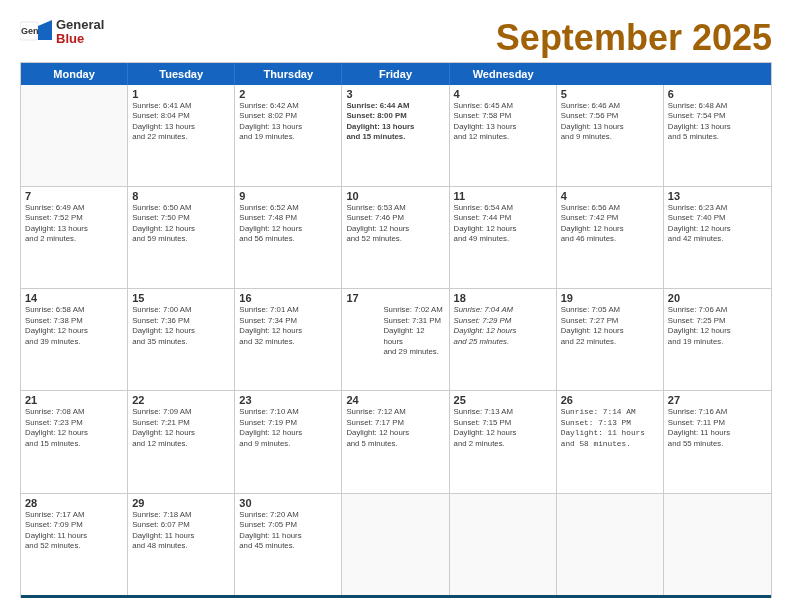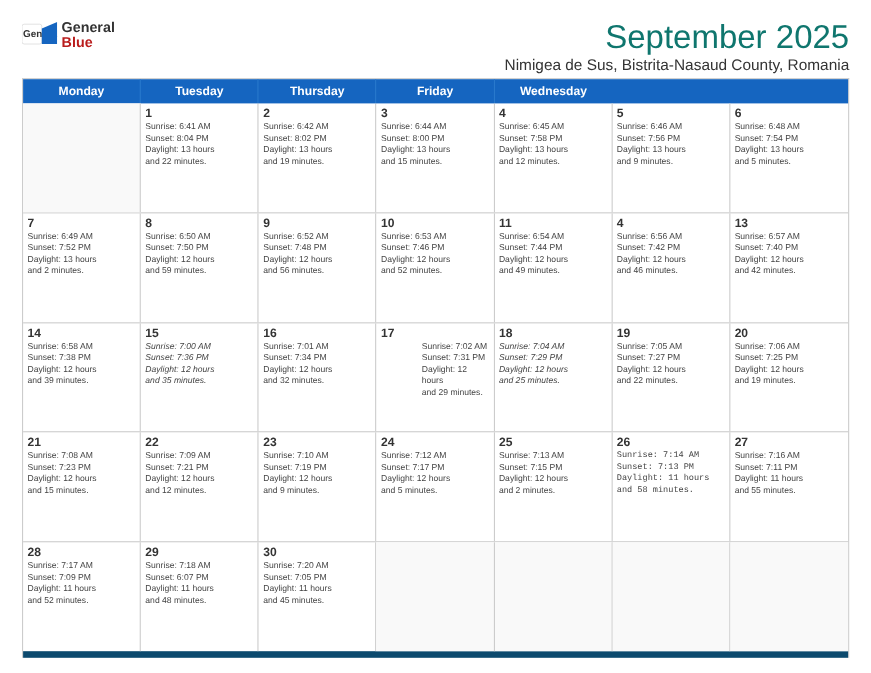--- a/index.html
+++ b/index.html
@@ -25,23 +25,23 @@
     }
     .logo {
       display: flex;
       flex-direction: column;
       align-items: flex-start;
     }
     .title-block {
       text-align: right;
     }
     .title-block h1 {
-      font-size: 30px;
-      font-weight: normal;
-      color: #0f766e;
+      font-size: 36px;
+      font-weight: bold;
+      color: #a16207;
       line-height: 1.1;
     }
     .title-block h2 {
       font-size: 14px;
       font-weight: normal;
       color: #333;
     }
     .calendar {
       flex: 1;
       display: flex;
@@ -68,21 +68,21 @@
       display: flex;
       flex-direction: column;
     }
     .cal-row {
       display: grid;
       grid-template-columns: repeat(7, 1fr);
       flex: 1;
       border-bottom: 1px solid #ccc;
     }
     .cal-row:last-child {
-      border-bottom: 6px solid #0c4a6e;
+      border-bottom: 3px solid #0c4a6e;
     }
     .cal-cell {
       border-right: 1px solid #ccc;
       padding: 3px 4px 2px 4px;
       font-size: 8.5px;
       color: #333;
       vertical-align: top;
       position: relative;
       min-height: 0;
     }
@@ -113,21 +113,20 @@
           <polygon points="18,8 32,2 32,22 18,22" fill="#1565c0"></polygon>
         </svg>
         <div>
           <div style="font-size:13px;font-weight:bold;color:#333;line-height:1.1;">General</div>
           <div style="font-size:13px;font-weight:bold;color:#b91c1c;line-height:1.1;">Blue</div>
         </div>
       </div>
     </div>
     <div class="title-block">
       <h1>September 2025</h1>
-      <h2>Nimigea de Sus, Bistrita-Nasaud County, Romania</h2>
     </div>
   </div>
 
   <div class="calendar">
     <div class="cal-header">
         <div class="cal-header-cell">Monday</div>
         <div class="cal-header-cell">Tuesday</div>
         <div class="cal-header-cell">Thursday</div>
         <div class="cal-header-cell">Friday</div>
         <div class="cal-header-cell">Wednesday</div>
@@ -144,21 +143,21 @@
           </div>
           <div class="cal-cell">
             <span class="day-number">2</span>
             <div class="cell-text" style="white-space: pre-line;">Sunrise: 6:42 AM
 Sunset: 8:02 PM
 Daylight: 13 hours
 and 19 minutes.</div>
           </div>
           <div class="cal-cell">
             <span class="day-number">3</span>
-            <div class="cell-text" style="white-space: pre-line;">Sunrise: 6:44 AM
+            <div class="cell-text" style="white-space: pre-line; font-weight: bold;">Sunrise: 6:44 AM
 Sunset: 8:00 PM
 Daylight: 13 hours
 and 15 minutes.</div>
           </div>
           <div class="cal-cell">
             <span class="day-number">4</span>
             <div class="cell-text" style="white-space: pre-line;">Sunrise: 6:45 AM
 Sunset: 7:58 PM
 Daylight: 13 hours
 and 12 minutes.</div>
@@ -216,37 +215,37 @@
           </div>
           <div class="cal-cell">
             <span class="day-number">4</span>
             <div class="cell-text" style="white-space: pre-line;">Sunrise: 6:56 AM
 Sunset: 7:42 PM
 Daylight: 12 hours
 and 46 minutes.</div>
           </div>
           <div class="cal-cell">
             <span class="day-number">13</span>
-            <div class="cell-text" style="white-space: pre-line;">Sunrise: 6:57 AM
+            <div class="cell-text" style="white-space: pre-line;">Sunrise: 6:23 AM
 Sunset: 7:40 PM
 Daylight: 12 hours
 and 42 minutes.</div>
           </div>
         </div>
         <div class="cal-row">
           <div class="cal-cell">
             <span class="day-number">14</span>
             <div class="cell-text" style="white-space: pre-line;">Sunrise: 6:58 AM
 Sunset: 7:38 PM
 Daylight: 12 hours
 and 39 minutes.</div>
           </div>
           <div class="cal-cell">
             <span class="day-number">15</span>
-            <div class="cell-text" style="white-space: pre-line; font-style: italic;">Sunrise: 7:00 AM
+            <div class="cell-text" style="white-space: pre-line;">Sunrise: 7:00 AM
 Sunset: 7:36 PM
 Daylight: 12 hours
 and 35 minutes.</div>
           </div>
           <div class="cal-cell">
             <span class="day-number">16</span>
             <div class="cell-text" style="white-space: pre-line;">Sunrise: 7:01 AM
 Sunset: 7:34 PM
 Daylight: 12 hours
 and 32 minutes.</div>

